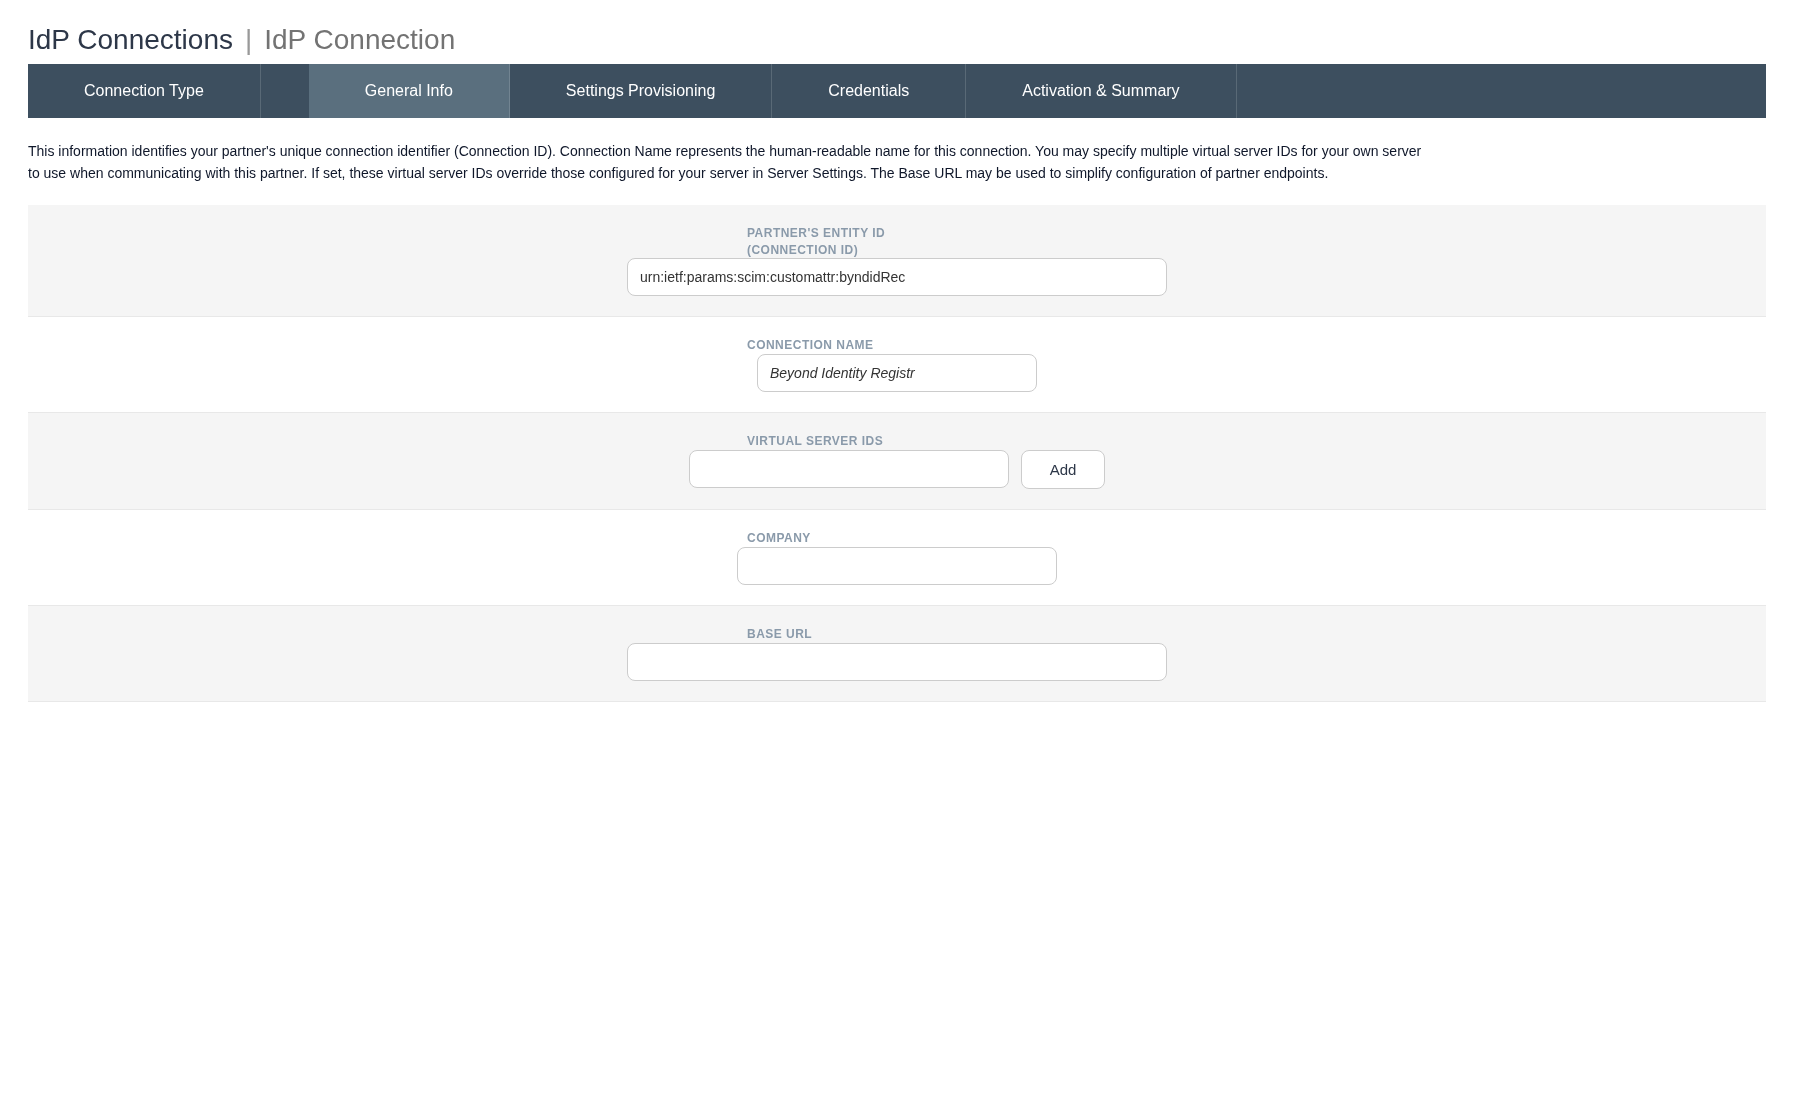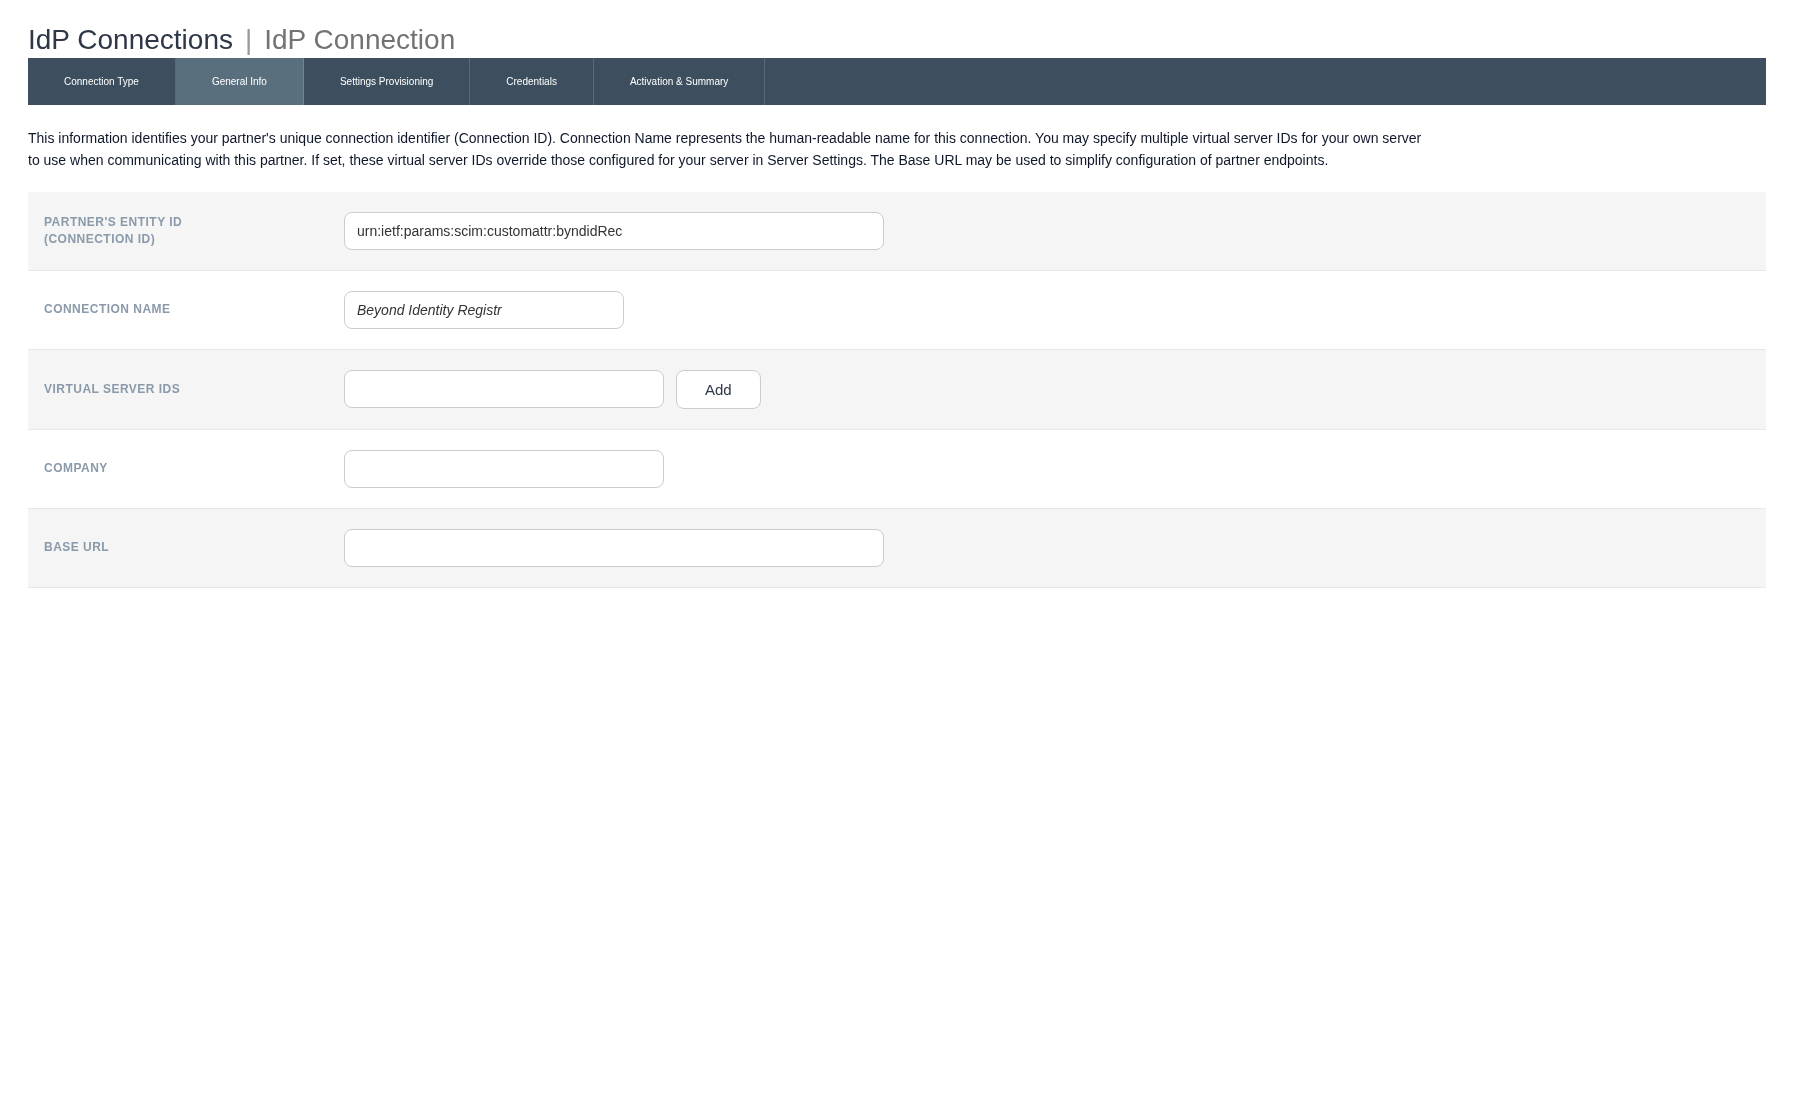--- a/index.html
+++ b/index.html
@@ -15,21 +15,21 @@
       font-size: 14px;
     }
 
     .page-container {
       max-width: 1794px;
       padding: 24px 28px;
     }
 
     .breadcrumb-area {
       display: flex;
-      margin-bottom: 2px;
+      margin-bottom: 8px;
     }
 
     .breadcrumb-parent {
       font-size: 28px;
       font-weight: 400;
       color: #2d3748;
     }
 
     .breadcrumb-divider {
       font-size: 28px;
@@ -43,50 +43,52 @@
       color: #737373;
     }
 
     .tab-bar {
       display: flex;
       background: #3d4f5f;
       margin-bottom: 0;
     }
 
     .tab-item {
-      padding: 18px 36px;
+      padding: 18px 56px;
       color: #ffffff;
-      font-size: 10px;
+      font-size: 16px;
       font-weight: 400;
       cursor: pointer;
       border-right: 1px solid rgba(255,255,255,0.15);
       white-space: nowrap;
     }
 
     .tab-item.active {
       background: #5a6f7e;
+      margin-left: 48px;
     }
 
     .description-text {
       padding: 22px 0 20px 0;
       font-size: 14px;
       color: #0f172a;
       line-height: 1.6;
       max-width: 1400px;
     }
 
     .form-section {
       width: 100%;
     }
 
     .form-row {
       display: flex;
       align-items: center;
       padding: 20px 16px;
       border-bottom: 1px solid #e8e8e8;
+      flex-direction: column;
     }
 
     .form-row:nth-child(odd) {
       background: #f5f5f5;
     }
 
     .form-row:nth-child(even) {
       background: #ffffff;
     }
 

